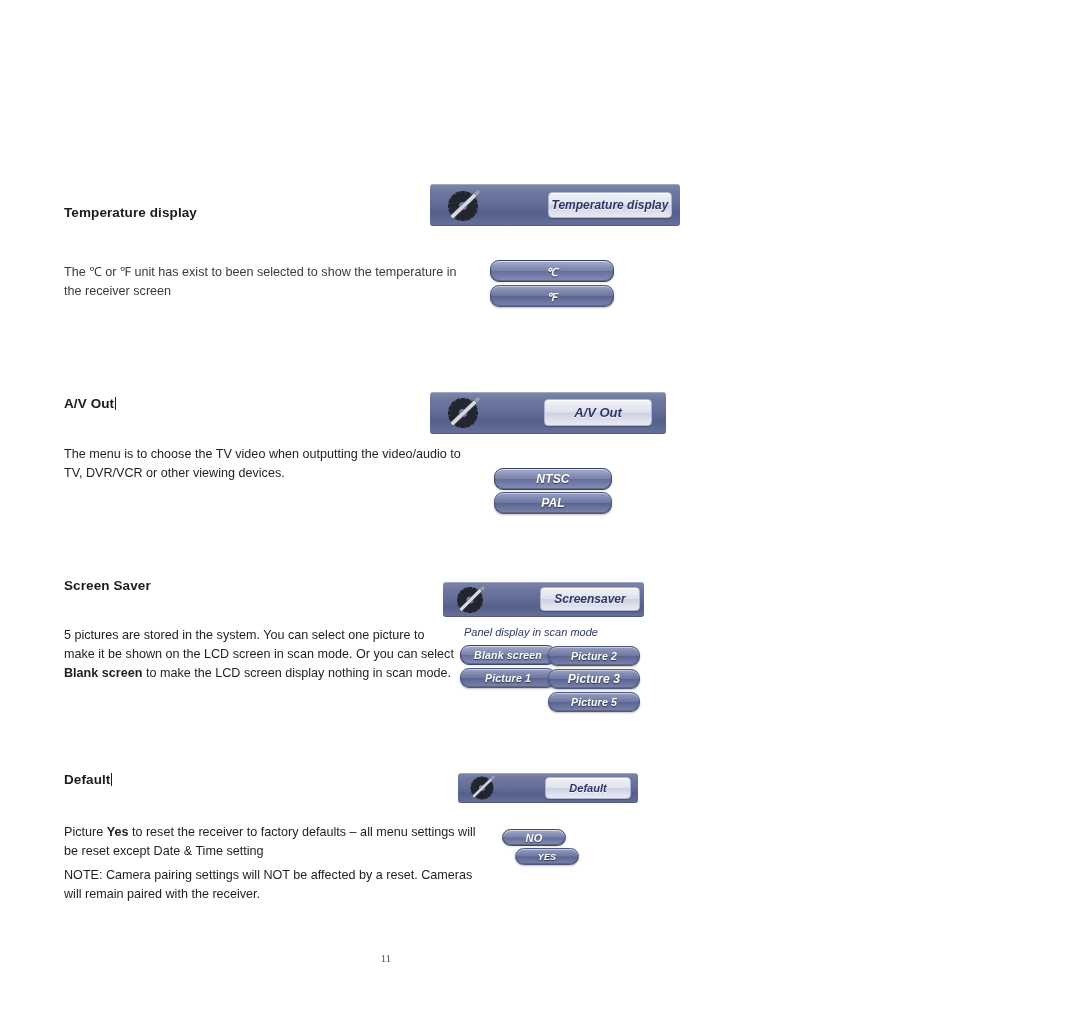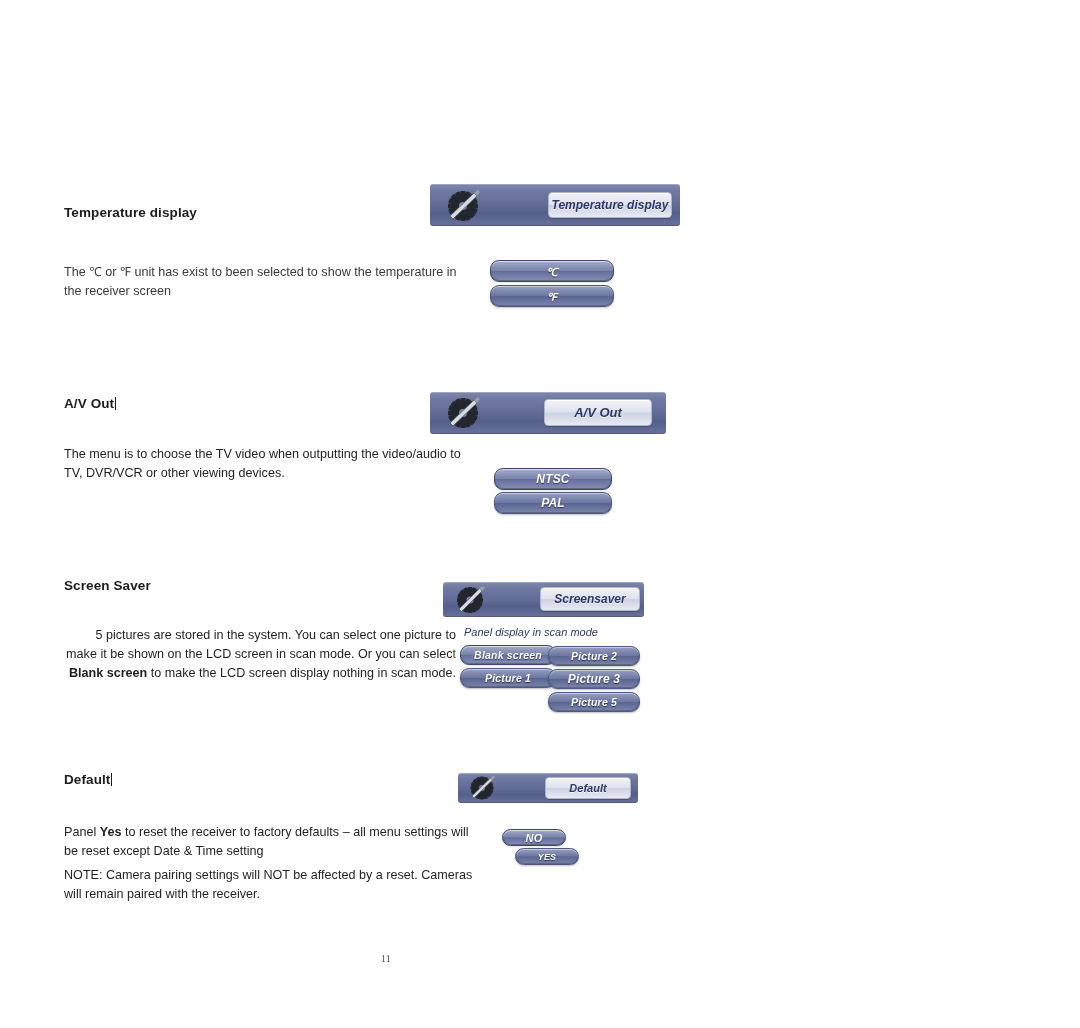--- a/index.html
+++ b/index.html
@@ -219,21 +219,21 @@
     </div>
 
     <div class="pill selected" style="left:64px; top:76px; width:116px; height:20px; font-size:12px;">NTSC</div>
     <div class="pill" style="left:64px; top:100px; width:116px; height:20px; font-size:12px;">PAL</div>
   </div>
 
   <div class="section-heading" style="left:64px; top:578px;">
     <span>Screen Saver</span>
   </div>
 
-  <div class="body-text narrow" style="left:64px; top:606px;text-align:right;">
+  <div class="body-text narrow" style="left:64px; top:606px;">
     <span>5 pictures are stored in the system. You can select one picture to make it be shown on the LCD screen in scan mode. Or you can select </span><b>Blank screen</b><span> to make the LCD screen display nothing in scan mode.</span>
   </div>
 
   <div class="panel" style="left:443px; top:582px; width:201px;">
 
     <div class="panel-header" style="width:201px; height:35px;">
       <svg class="gear-icon" style="left:7px; top:3px;" width="40" height="30" viewBox="0 0 40 30">
         <g transform="translate(20,15)">
           <g fill="#23262e">
             <circle cx="0" cy="0" r="9.5"></circle>
@@ -261,21 +261,21 @@
     <div class="pill" style="left:105px; top:64px; width:90px; height:18px; font-size:10.5px;">Picture 2</div>
     <div class="pill" style="left:105px; top:87px; width:90px; height:18px; font-size:12px;">Picture 3</div>
     <div class="pill" style="left:105px; top:110px; width:90px; height:18px; font-size:10.5px;">Picture 5</div>
   </div>
 
   <div class="section-heading" style="left:64px; top:772px;">
     <span>Default</span><span class="caret"></span>
   </div>
 
   <div class="body-text" style="left:64px; top:803px; width:412px;">
-    <span>Panel </span><b>Yes</b><span> to reset the receiver to factory defaults – all menu settings will be reset except Date &amp; Time setting</span>
+    <span>Picture </span><b>Yes</b><span> to reset the receiver to factory defaults – all menu settings will be reset except Date &amp; Time setting</span>
   </div>
 
   <div class="body-text" style="left:64px; top:846px; width:412px;">
     <span>NOTE: Camera pairing settings will NOT be affected by a reset. Cameras will remain paired with the receiver.</span>
   </div>
 
   <div class="panel" style="left:458px; top:773px; width:180px;">
 
     <div class="panel-header" style="width:180px; height:30px;">
       <svg class="gear-icon" style="left:6px; top:2px;" width="36" height="26" viewBox="0 0 36 26">

